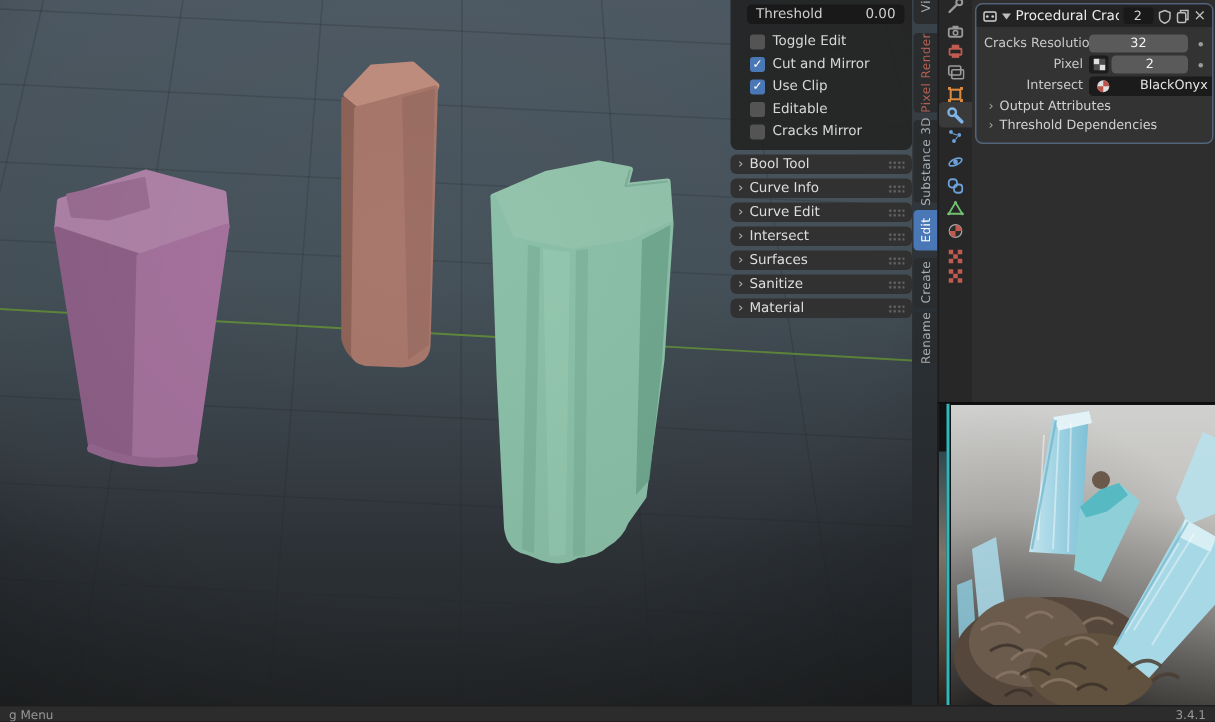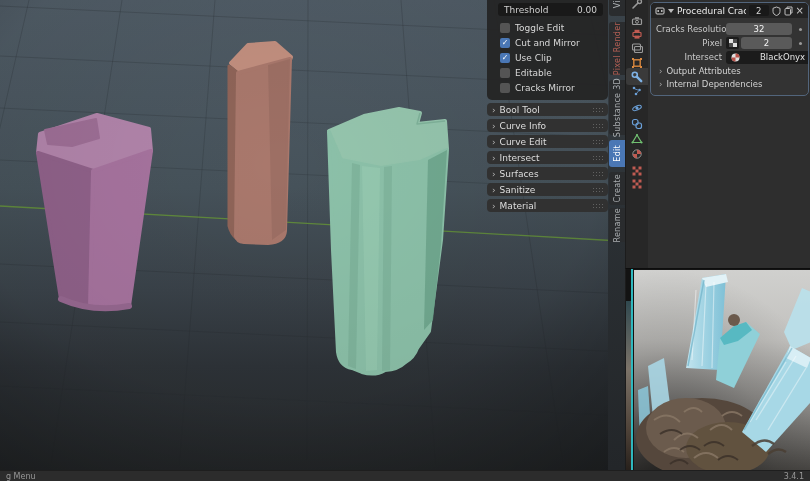--- a/index.html
+++ b/index.html
@@ -409,21 +409,21 @@
               <span class="x">×</span>
             </span>
             <span></span>
           </div>
           <div class="csect">
             <span class="chev">›</span>
             <span>Output Attributes</span>
           </div>
           <div class="csect">
             <span class="chev">›</span>
-            <span>Internal Dependencies</span>
+            <span>Threshold Dependencies</span>
           </div>
         </div>
       </div>
     </div>
   </div>
 
   <div class="imged">
     <div class="sliver"></div>
     <div class="cyanline"></div>
     <svg class="photo" width="177" height="201" viewBox="0 0 177 201">

